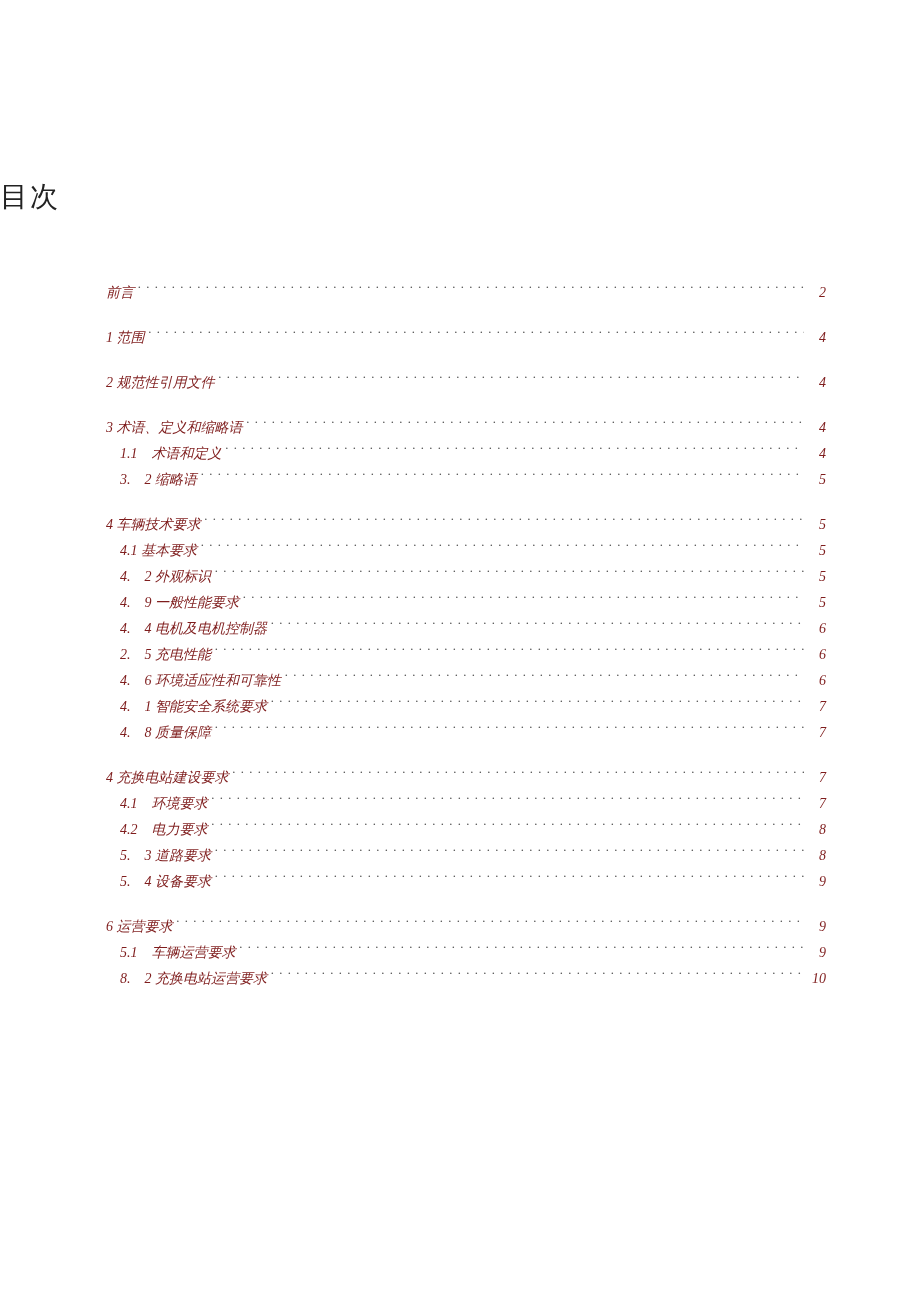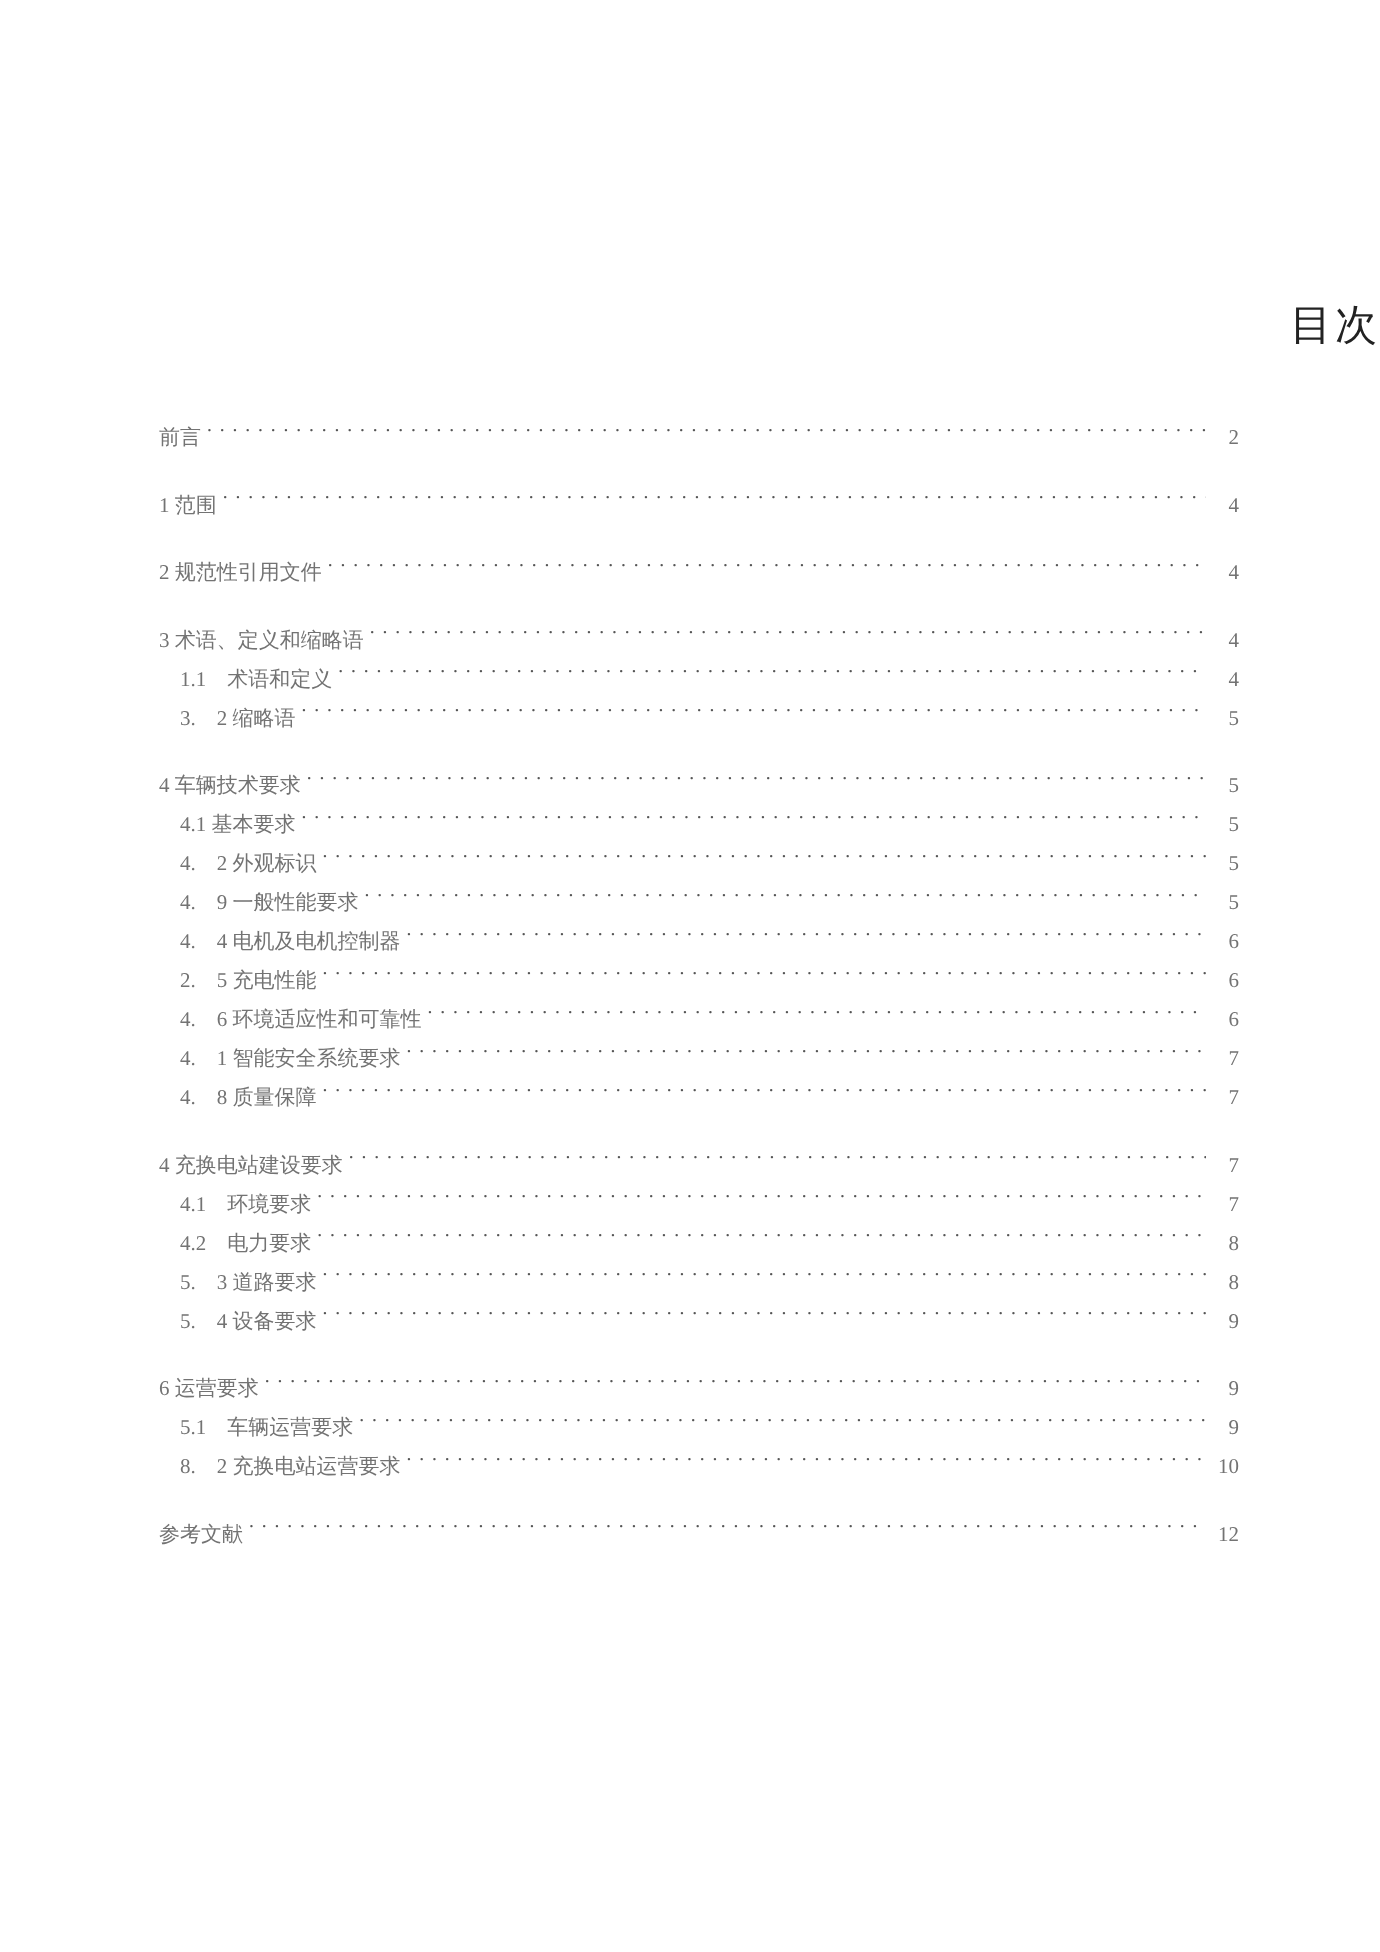--- a/index.html
+++ b/index.html
@@ -13,34 +13,34 @@
     height: 1301px;
     position: relative;
     font-family: "SimSun", "宋体", serif;
     color: #333;
   }
   .title {
     position: absolute;
     top: 178px;
     left: 0;
     width: 920px;
-    text-align: right;
+    text-align: left;
     font-size: 28px;
     font-family: "SimHei", "黑体", sans-serif;
     color: #222;
     letter-spacing: 2px;
-    margin-top: 20px;
   }
   .toc {
     position: absolute;
     top: 280px;
     left: 106px;
     width: 720px;
     font-size: 14px;
-    color: #737373;
+    color: #7f1d1d;
+    font-style: italic;
   }
   .toc-row {
     display: flex;
     align-items: baseline;
     height: 26px;
     line-height: 26px;
     white-space: nowrap;
   }
   .toc-row.group-gap {
     margin-top: 19px;
@@ -186,19 +186,14 @@
       <div class="toc-row">
         <span class="lbl indent1">5.1　车辆运营要求</span>
         <span class="dots"></span>
         <span class="pg">9</span>
       </div>
       <div class="toc-row">
         <span class="lbl indent1">8.　2 充换电站运营要求</span>
         <span class="dots"></span>
         <span class="pg">10</span>
       </div>
-      <div class="toc-row group-gap">
-        <span class="lbl">参考文献</span>
-        <span class="dots"></span>
-        <span class="pg">12</span>
-      </div>
     </div>
 </div>
 
 </body></html>

